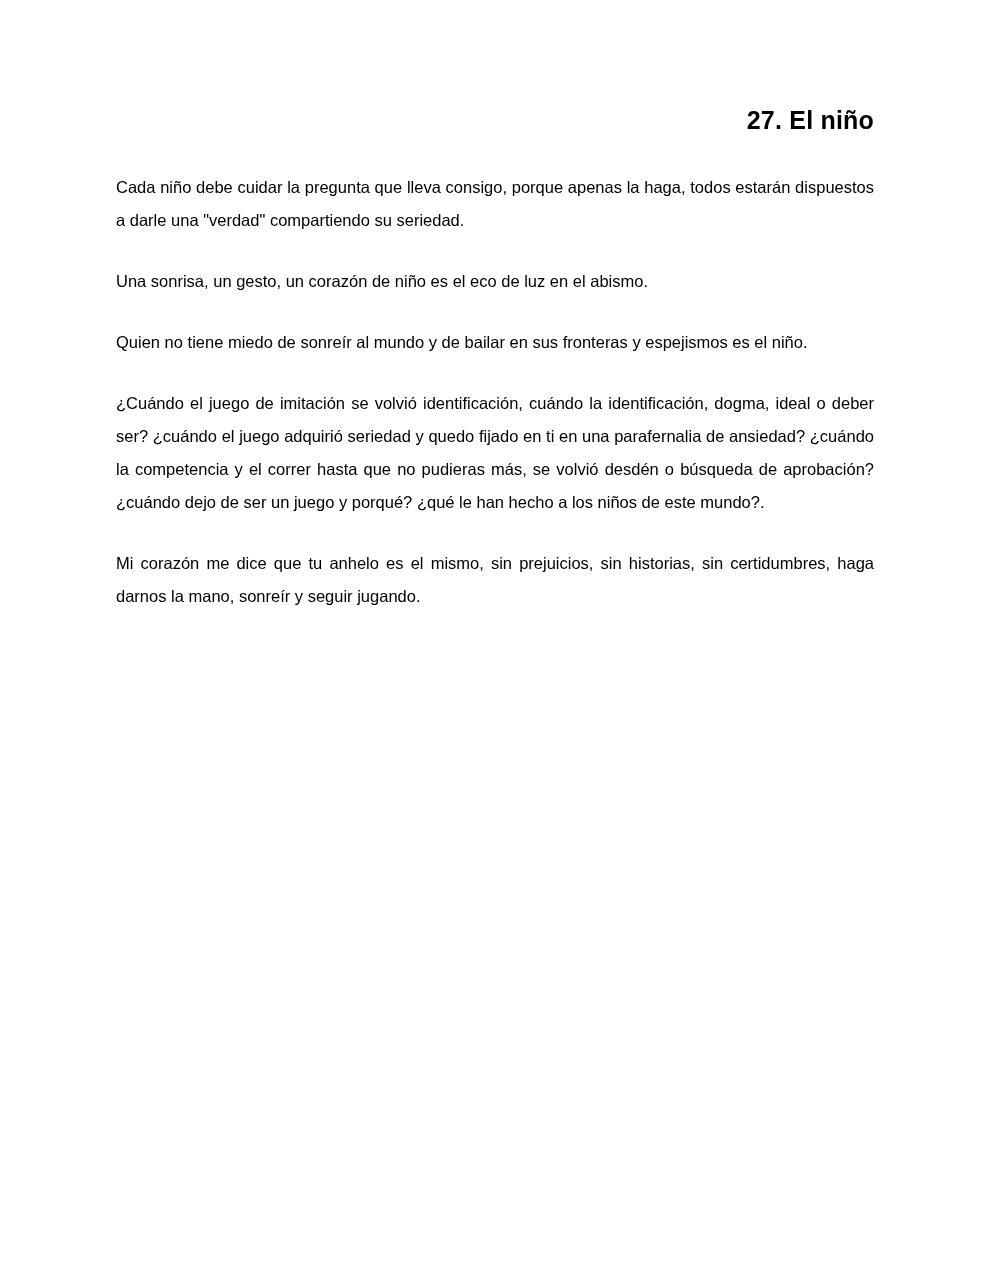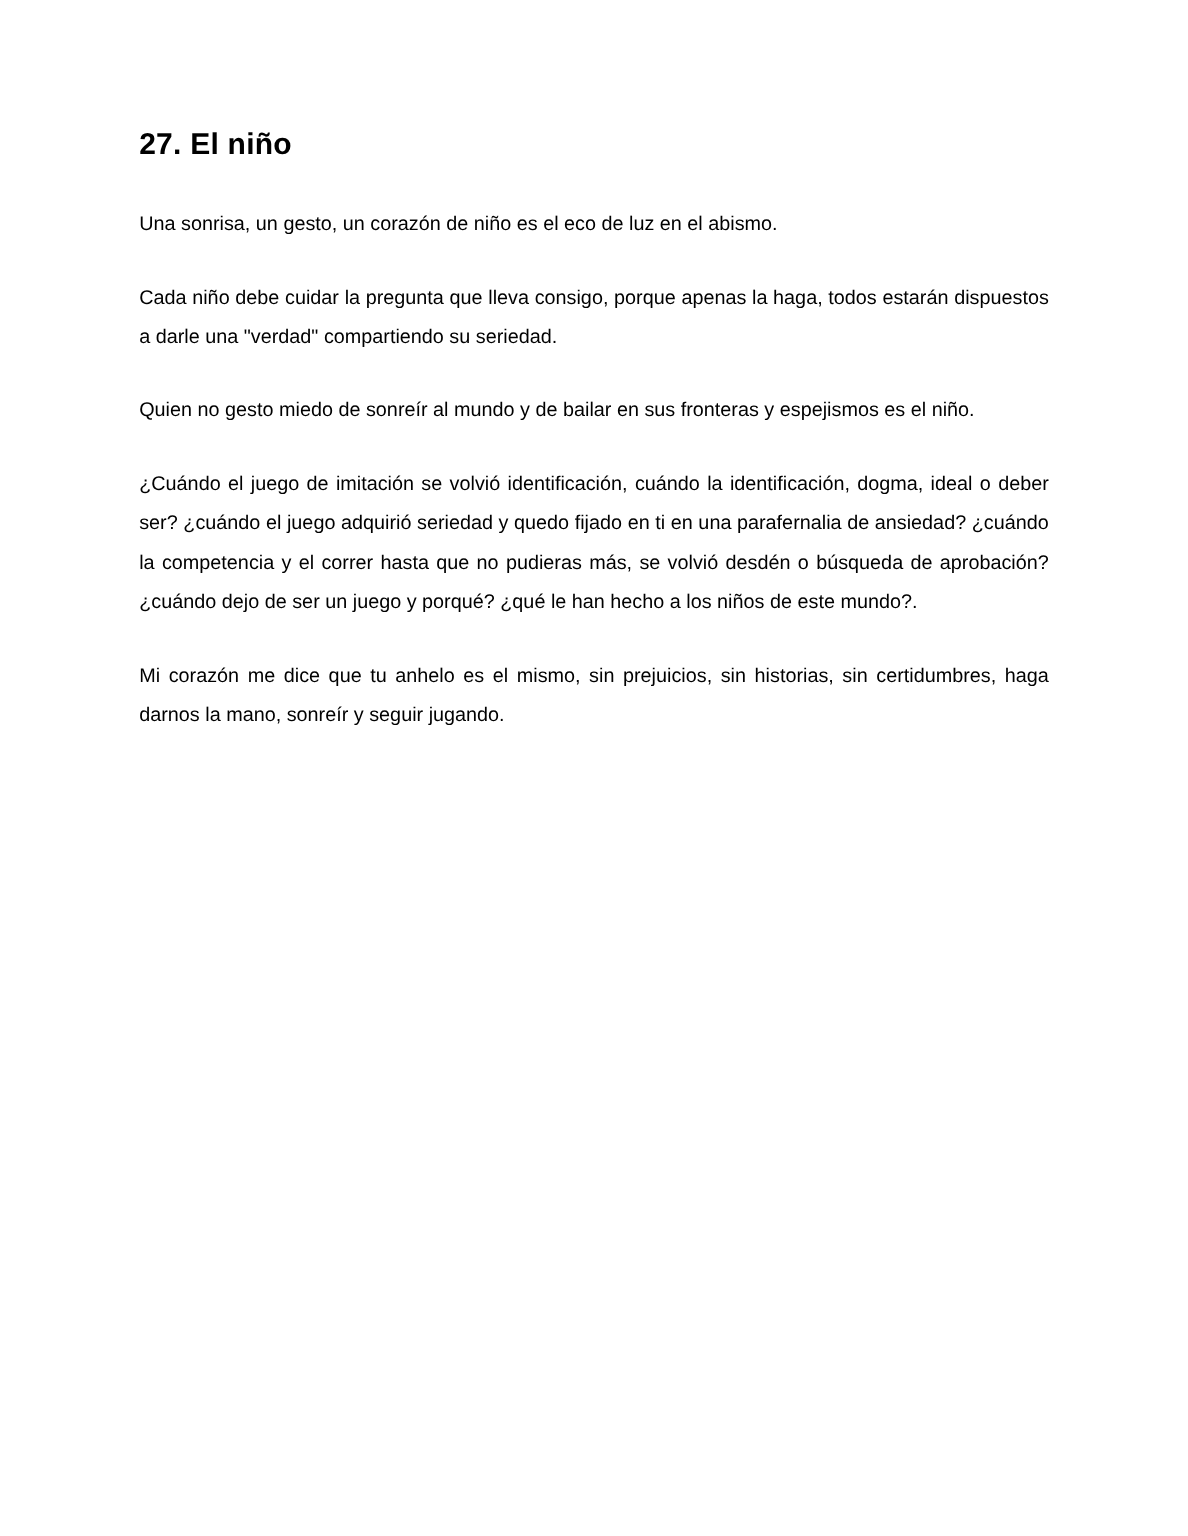--- a/index.html
+++ b/index.html
@@ -25,21 +25,21 @@
   }
   .content {
     position: absolute;
     left: 116px;
     top: 104px;
     width: 758px;
   }
   .doc-title {
     font-size: 25px;
     font-weight: bold;
-    text-align: left;
+    text-align: right;
     margin: 0 0 34px 0;
     letter-spacing: 0.2px;
     line-height: 1.3;
   }
   .para {
     font-size: 16.5px;
     line-height: 33px;
     text-align: justify;
     text-justify: inter-word;
     margin: 0 0 28px 0;
@@ -48,19 +48,19 @@
   .para:last-child {
     margin-bottom: 0;
   }
 </style>
 </head>
 <body>
 
 <div class="page">
   <div class="content">
     <h1 class="doc-title">27. El niño</h1>
+    <p class="para">Cada niño debe cuidar la pregunta que lleva consigo, porque apenas la haga, todos estarán dispuestos a darle una "verdad" compartiendo su seriedad.</p>
     <p class="para">Una sonrisa, un gesto, un corazón de niño es el eco de luz en el abismo.</p>
-    <p class="para">Cada niño debe cuidar la pregunta que lleva consigo, porque apenas la haga, todos estarán dispuestos a darle una "verdad" compartiendo su seriedad.</p>
-    <p class="para">Quien no gesto miedo de sonreír al mundo y de bailar en sus fronteras y espejismos es el niño.</p>
+    <p class="para">Quien no tiene miedo de sonreír al mundo y de bailar en sus fronteras y espejismos es el niño.</p>
     <p class="para">¿Cuándo el juego de imitación se volvió identificación, cuándo la identificación, dogma, ideal o deber ser? ¿cuándo el juego adquirió seriedad y quedo fijado en ti en una parafernalia de ansiedad? ¿cuándo la competencia y el correr hasta que no pudieras más, se volvió desdén o búsqueda de aprobación? ¿cuándo dejo de ser un juego y porqué? ¿qué le han hecho a los niños de este mundo?.</p>
     <p class="para">Mi corazón me dice que tu anhelo es el mismo, sin prejuicios, sin historias, sin certidumbres, haga darnos la mano, sonreír y seguir jugando.</p>
   </div>
 </div>
 
 </body></html>

